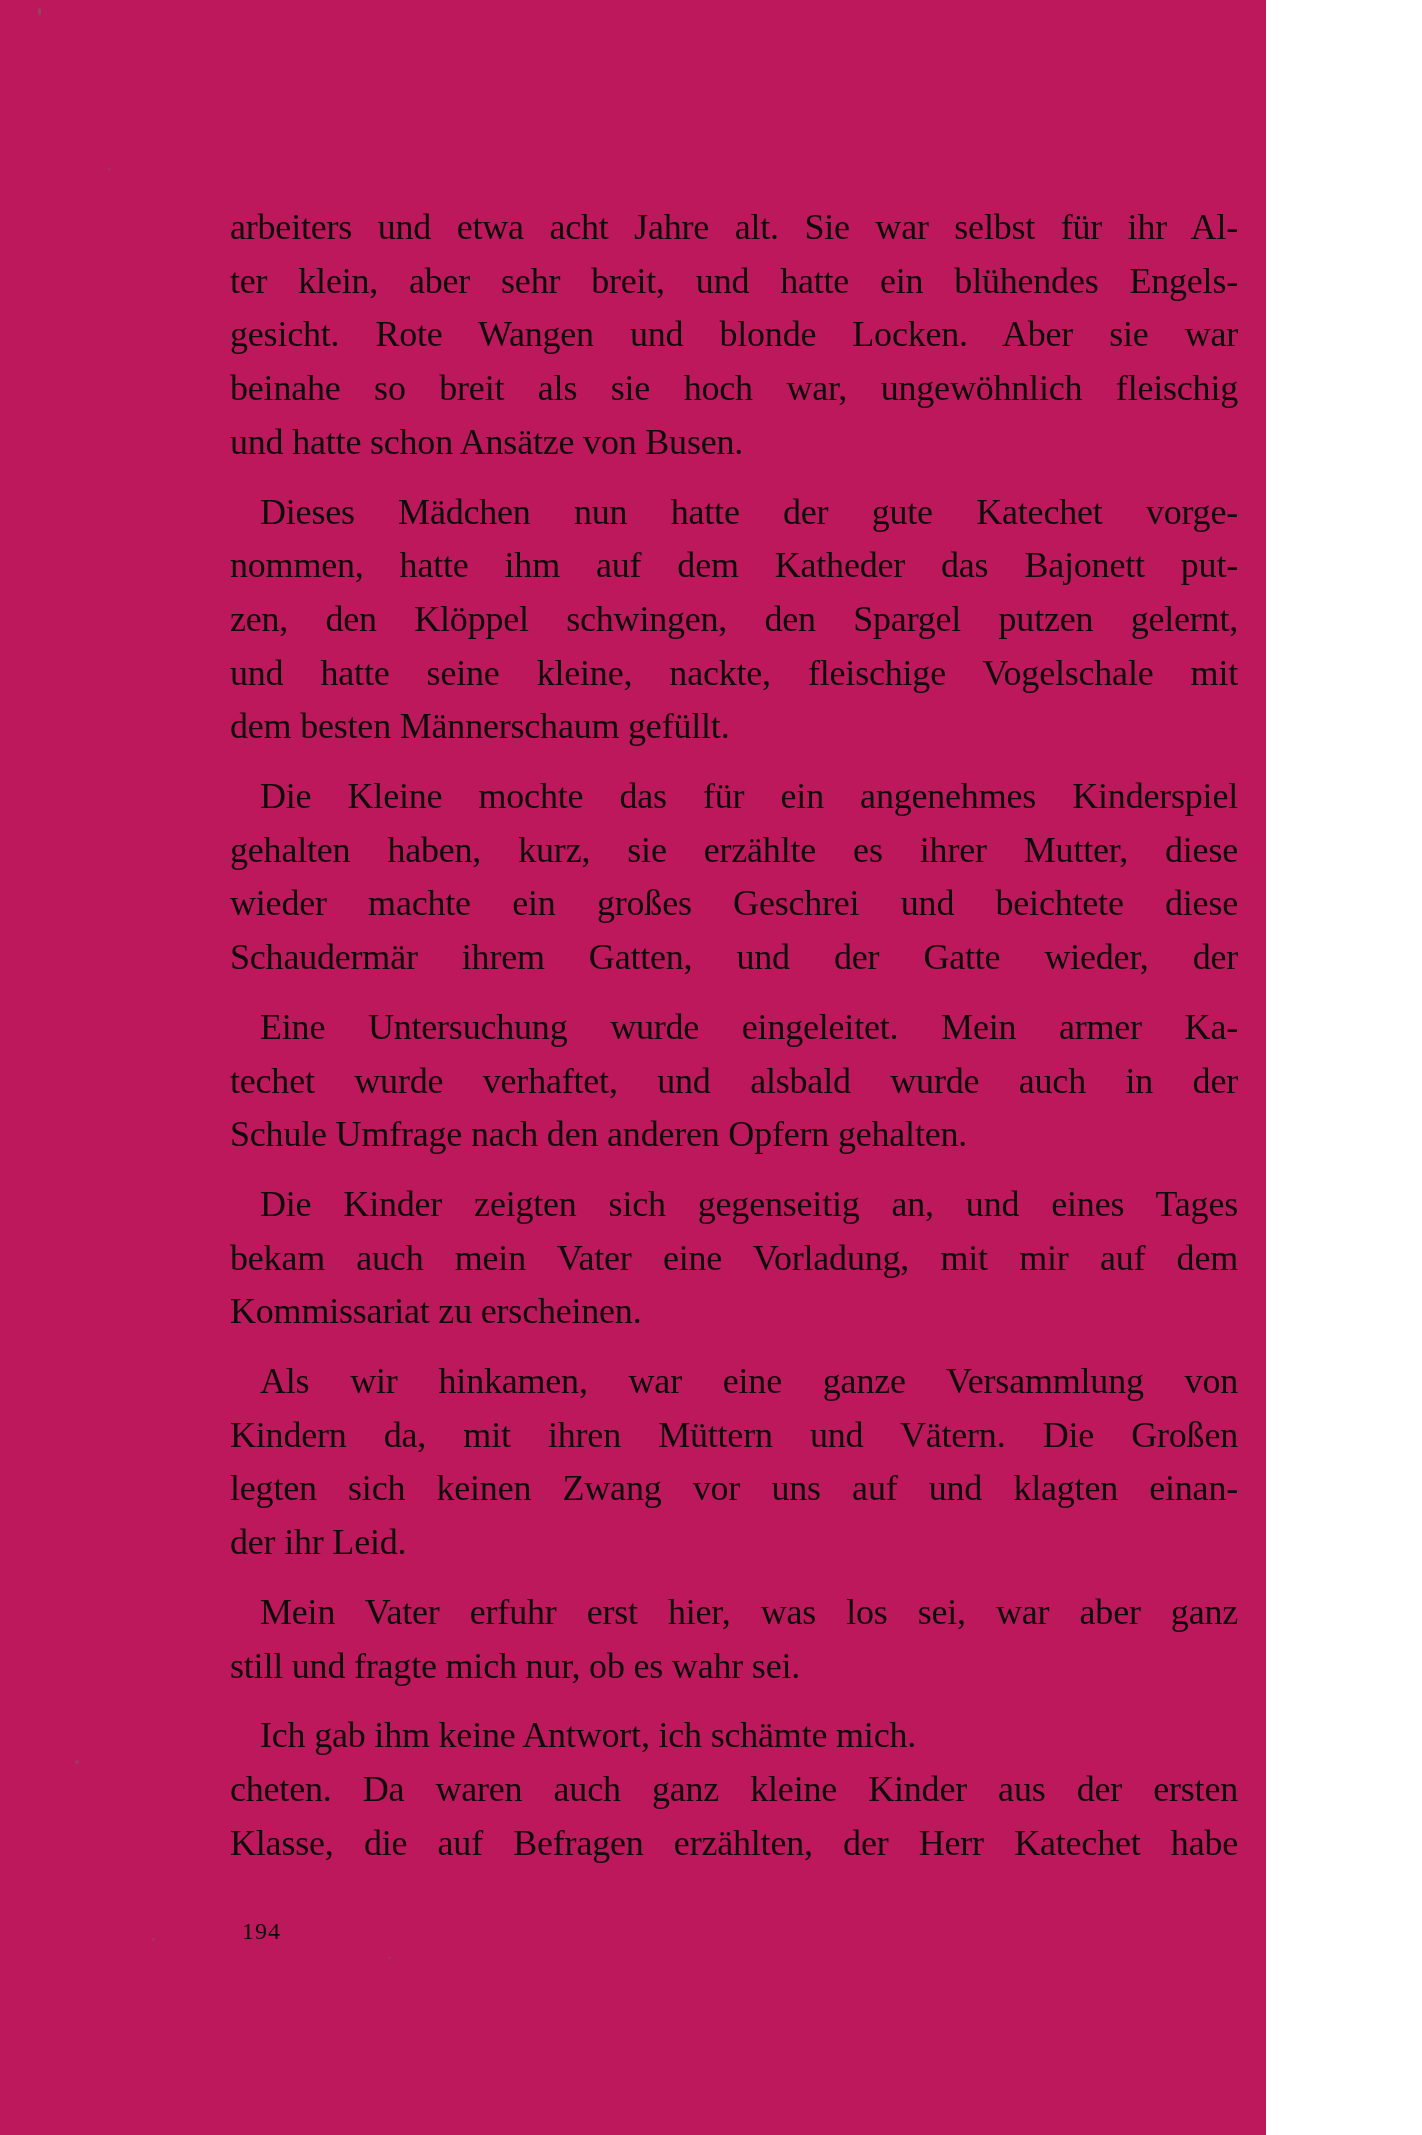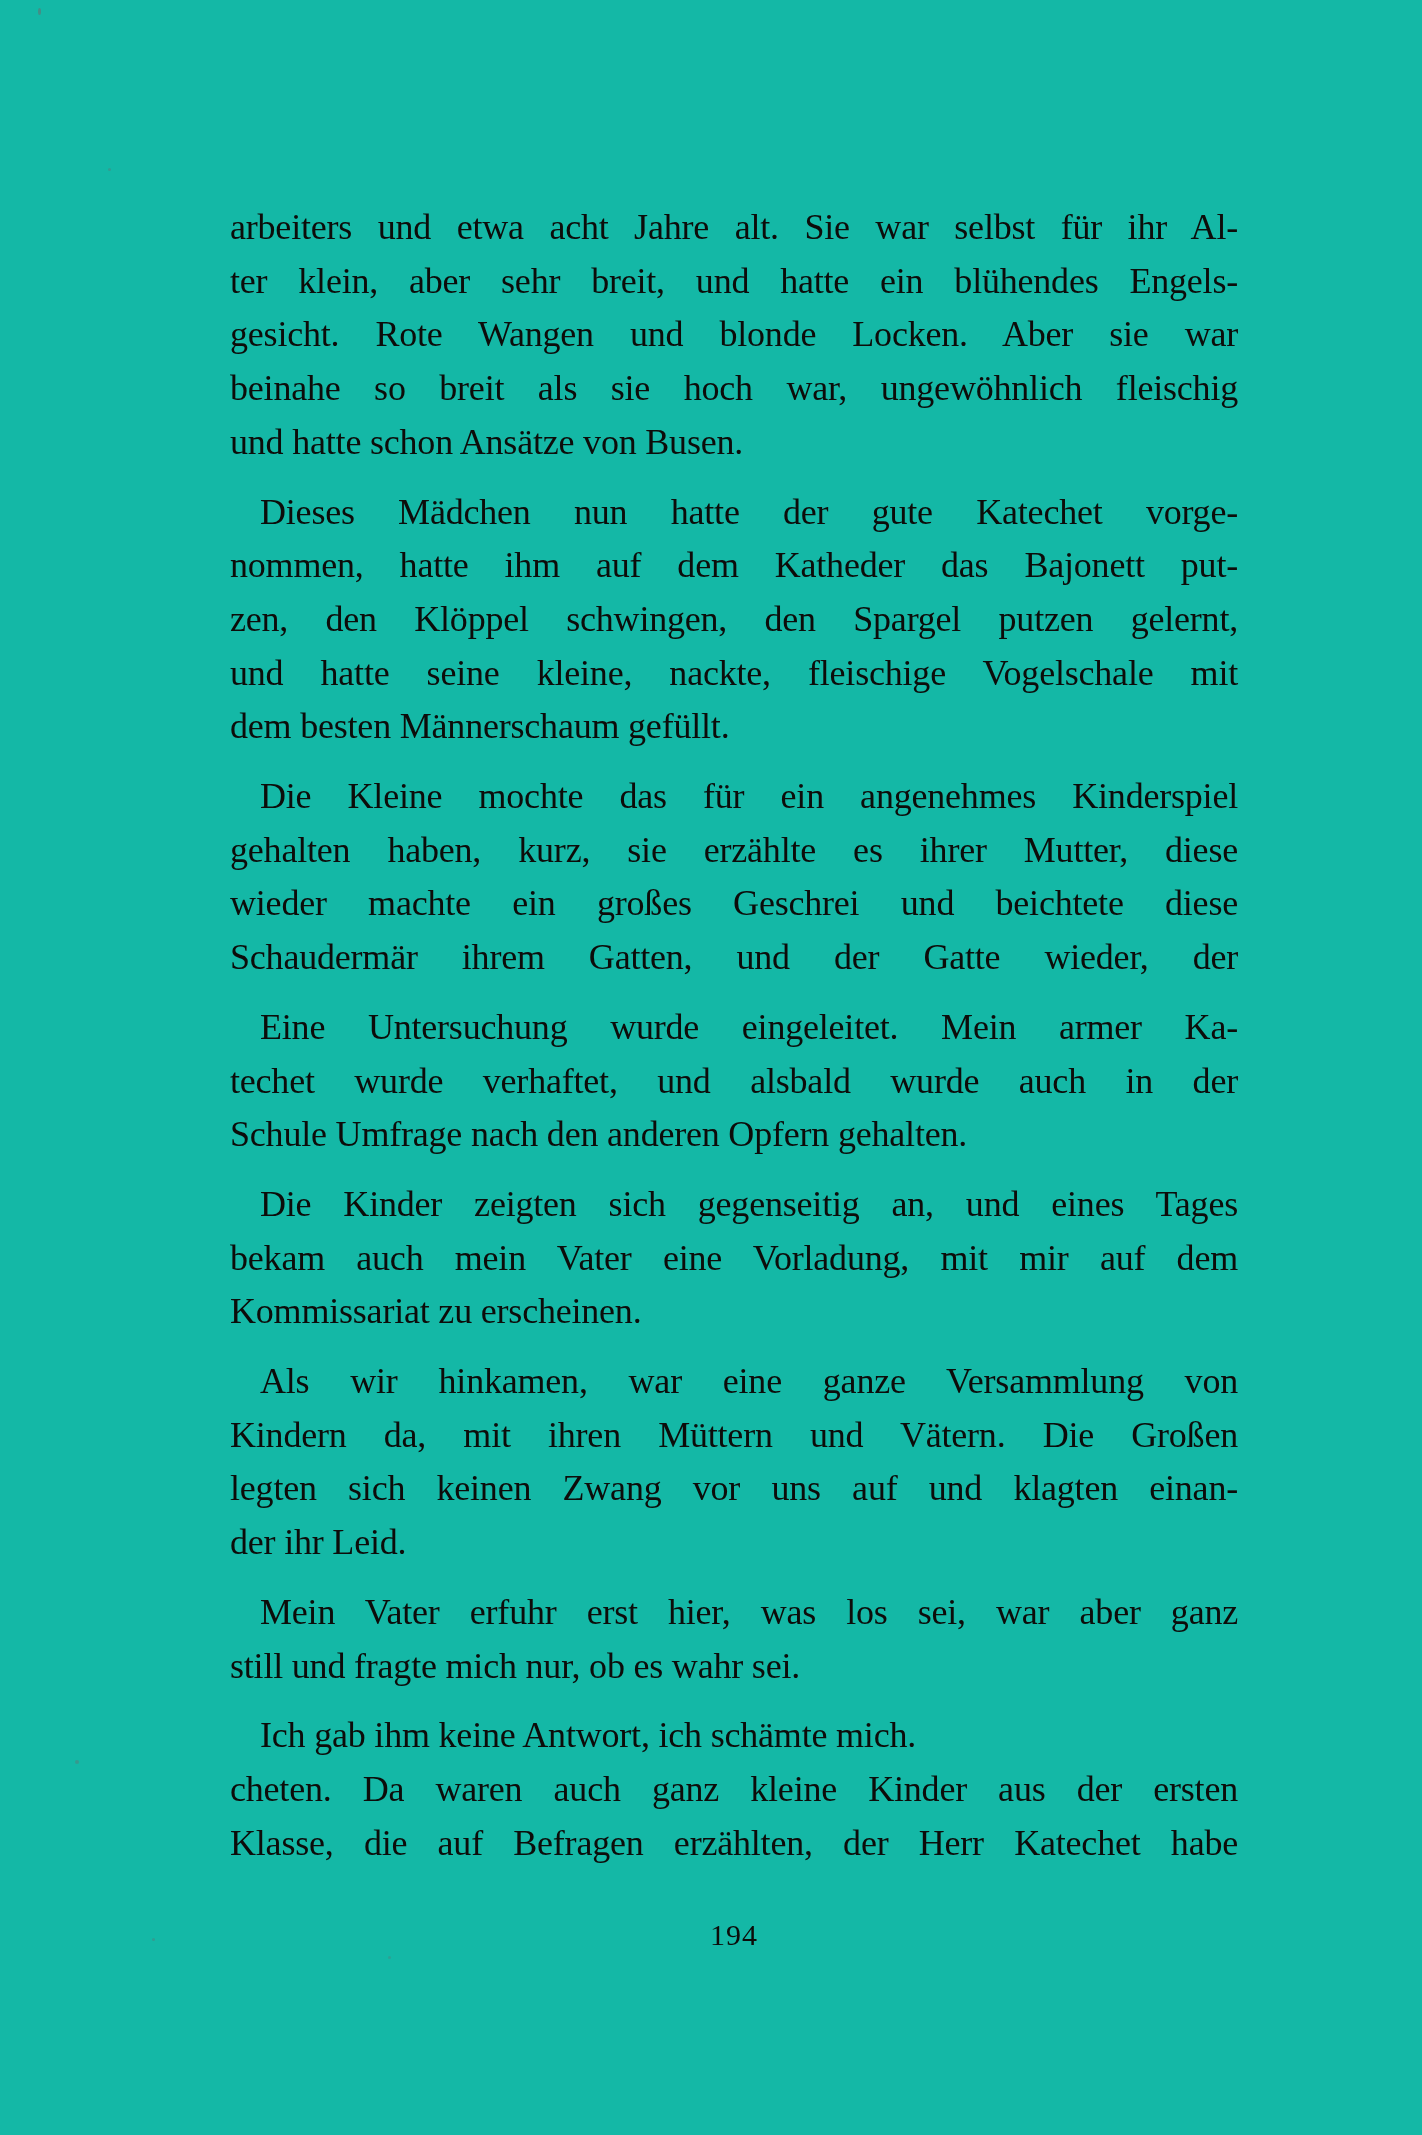--- a/index.html
+++ b/index.html
@@ -2,23 +2,23 @@
 <html><head>
 <meta charset="utf-8">
 <style>
   html, body {
     margin: 0;
     padding: 0;
     background: #ffffff;
   }
   .sheet {
     position: relative;
-    width: 1422px;
+    width: 1266px;
     height: 2135px;
-    background: #14b8a6;
+    background: #be185d;
     overflow: hidden;
     font-family: "Liberation Serif", "DejaVu Serif", serif;
     color: #0d0c0a;
   }
   .text-block {
     position: absolute;
     left: 230px;
     top: 201px;
     width: 1008px;
     font-size: 36px;
@@ -28,25 +28,25 @@
   .para { margin: 0; padding: 0; }
   .line {
     text-align: justify;
     text-align-last: justify;
     white-space: normal;
   }
   .line.rag { text-align-last: left; }
   .line.ind { text-indent: 30px; margin-top: 16px; }
   .folio {
     position: absolute;
-    left: 230px;
+    left: 242px;
     top: 1918px;
     width: 1008px;
-    text-align: center;
-    font-size: 30px;
+    text-align: left;
+    font-size: 24px;
     letter-spacing: 1px;
   }
   .speck {
     position: absolute;
     background: #6b6b6b;
     border-radius: 50%;
   }
 </style>
 </head>
 <body>

